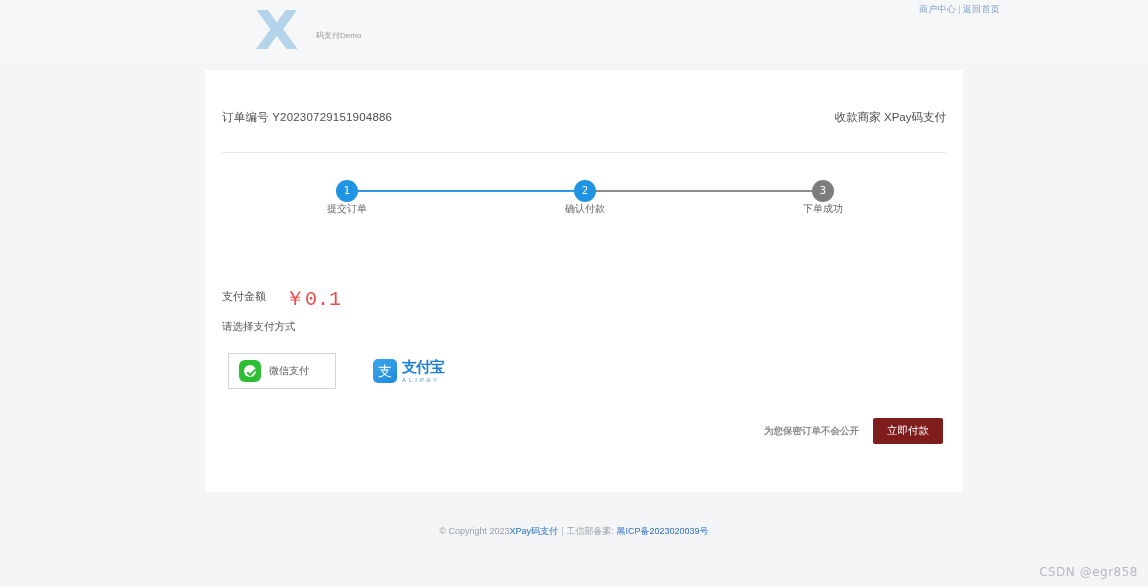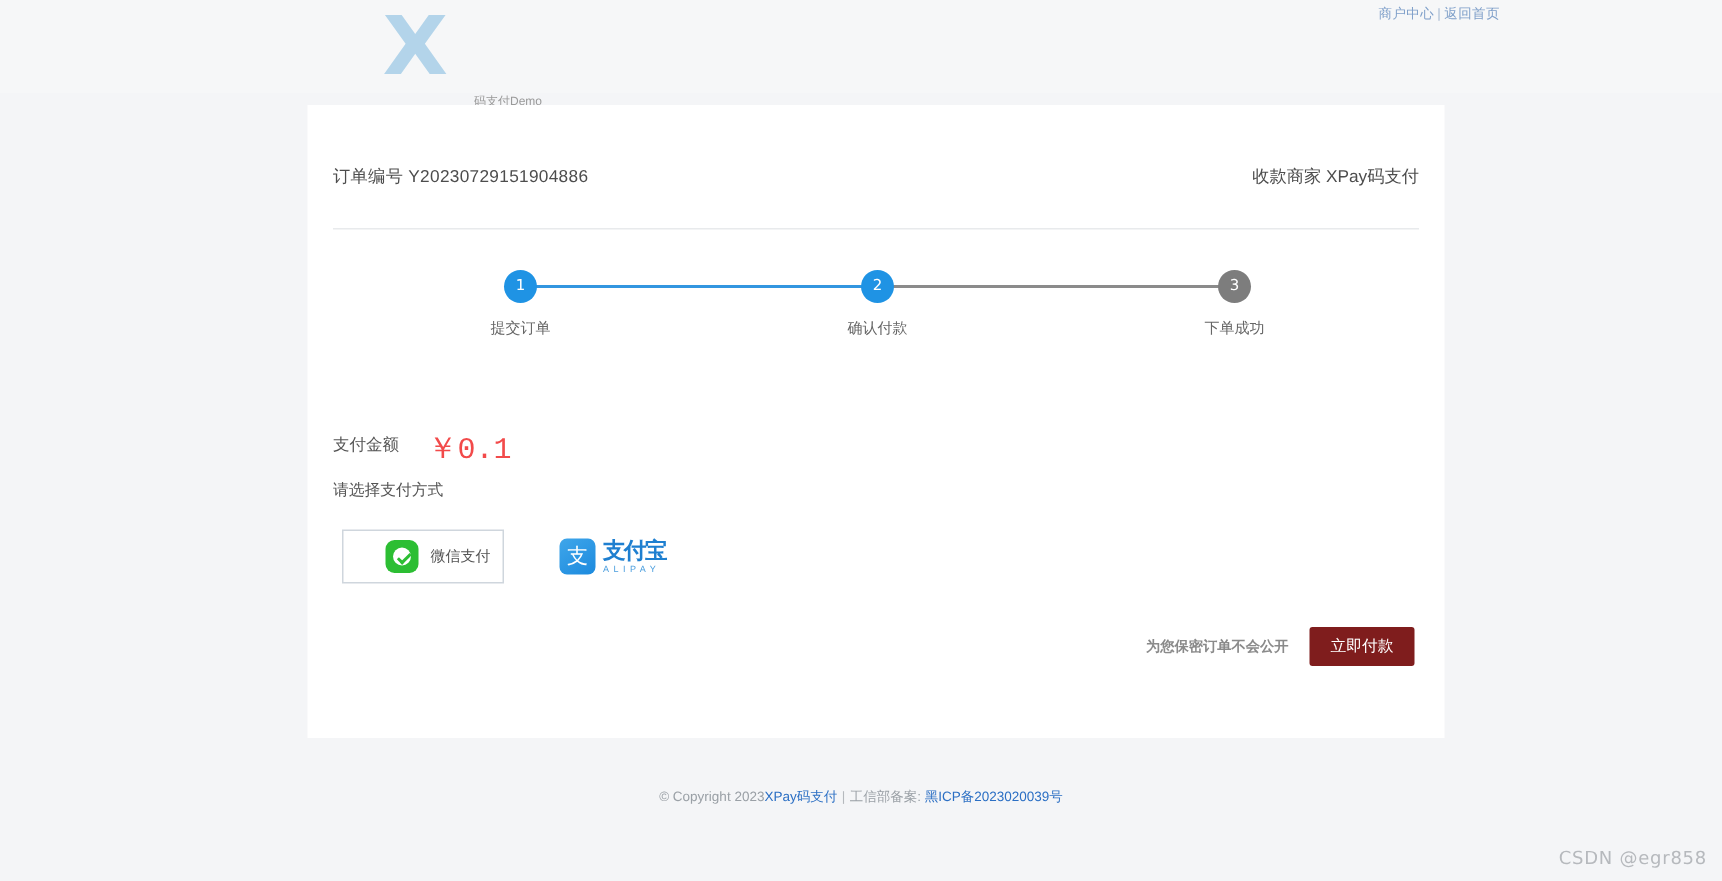--- a/index.html
+++ b/index.html
@@ -68,21 +68,20 @@
     font-family: "DejaVu Sans", sans-serif;
   }
   .brand-word .lastY { color: #2a6aa8; }
   .brand-sub {
     position: absolute;
     left: 110px;
     top: 26px;
     font-size: 8px;
     color: #9a9a9a;
     white-space: nowrap;
-    margin-top: 32px;
   }
 
   
   .card {
     position: absolute;
     left: 205px;
     top: 70px;
     width: 758px;
     height: 422px;
     background: #ffffff;
@@ -162,21 +161,21 @@
     margin: 0 auto;
     color: #fff;
     font-size: 10px;
     line-height: 22px;
     text-align: center;
     font-family: "DejaVu Sans", sans-serif;
   }
   .step.active .bubble { background: #1f93e4; }
   .step.inactive .bubble { background: #7d7d7d; }
   .step .slabel {
-    margin-top: 10px;
+    margin-top: 0;
     font-size: 10px;
     color: #666;
     white-space: nowrap;
   }
 
   
   .amount-row {
     position: absolute;
     left: 17px;
     top: 215px;
@@ -213,21 +212,21 @@
     left: 23px;
     top: 283px;
     height: 40px;
   }
   .pm {
     position: absolute;
     top: 0;
     height: 36px;
     display: flex;
     align-items: center;
-    padding: 0 28px;
+    padding: 0 10px;
     cursor: pointer;
     background: #fff;
   }
   .pm.wechat {
     left: 0;
     width: 108px;
     border: 1px solid #cfd6dd;
   }
   .pm.alipay {
     left: 140px;

